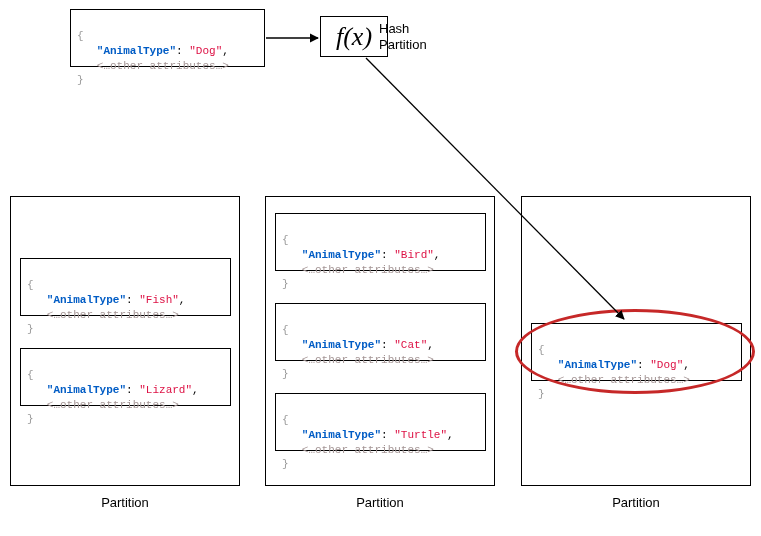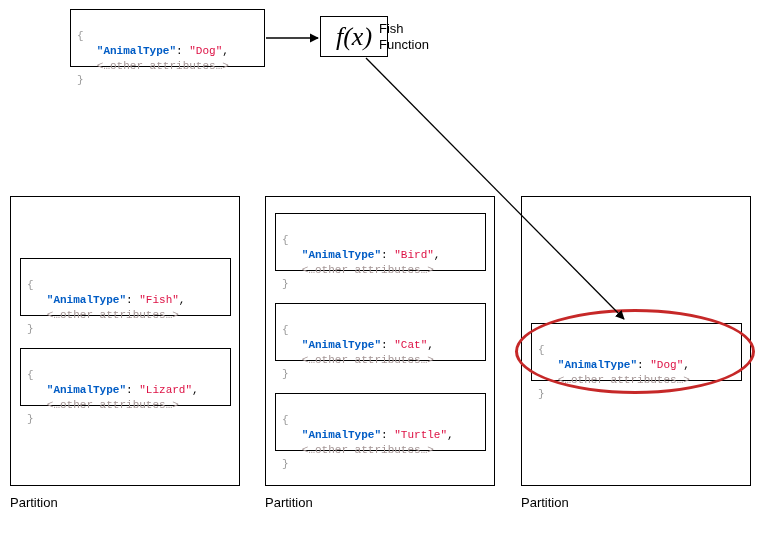--- a/index.html
+++ b/index.html
@@ -49,20 +49,21 @@
     color: #000;
   }
   .partition {
     position: absolute;
     border: 1px solid #000;
     background: #fff;
   }
   .plabel {
     position: absolute;
     font-size: 13px;
+    text-align: center;
   }
   .highlight-ellipse {
     position: absolute;
     border: 3px solid #c62828;
     border-radius: 50%;
     background: transparent;
   }
   svg.arrows {
     position: absolute;
     inset: 0;
@@ -78,21 +79,21 @@
 
   <div class="json-box" style="left:70px; top:9px; width:195px; height:58px;">
 <span class="brace">{</span>
    <span class="key">"AnimalType"</span><span class="colon">: </span><span class="val">"Dog"</span>,
    <span class="other">&lt;…other attributes…&gt;</span>
 <span class="brace">}</span></div>
 
   <div class="fx-box" style="left:320px; top:16px; width:68px; height:41px;">
     <span>f(x)</span>
   </div>
-  <div class="label" style="left:379px; top:21px; width:60px; line-height:1.2;">Fish Function</div>
+  <div class="label" style="left:379px; top:21px; width:60px; line-height:1.2;">Hash Partition</div>
 
   <div class="partition" style="left:10px; top:196px; width:230px; height:290px;">
     <div class="json-box" style="left:9px; top:61px; width:211px; height:58px;">
 <span class="brace">{</span>
    <span class="key">"AnimalType"</span><span class="colon">: </span><span class="val">"Fish"</span>,
    <span class="other">&lt;…other attributes…&gt;</span>
 <span class="brace">}</span></div>
     <div class="json-box" style="left:9px; top:151px; width:211px; height:58px;">
 <span class="brace">{</span>
    <span class="key">"AnimalType"</span><span class="colon">: </span><span class="val">"Lizard"</span>,

